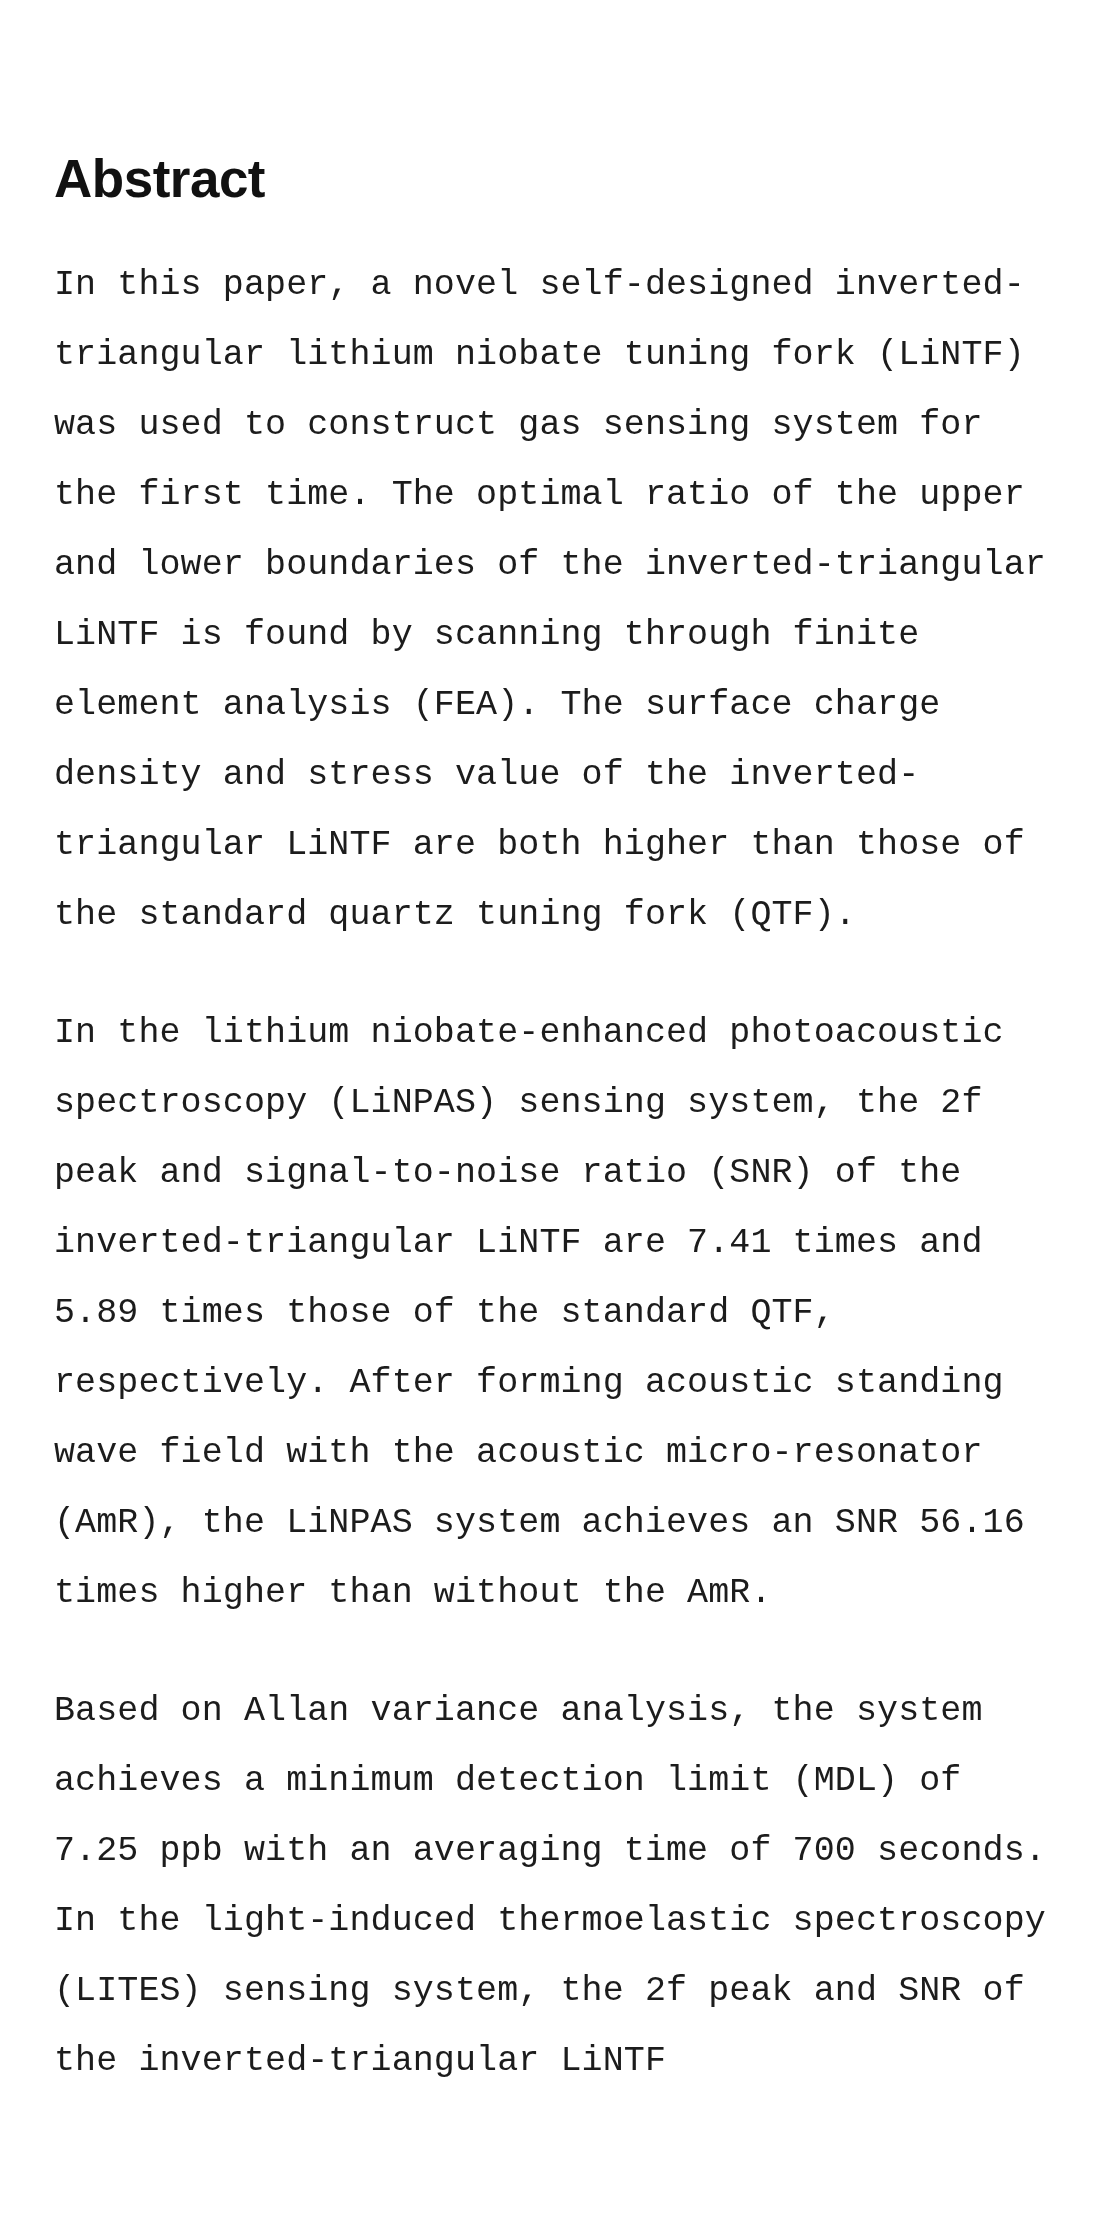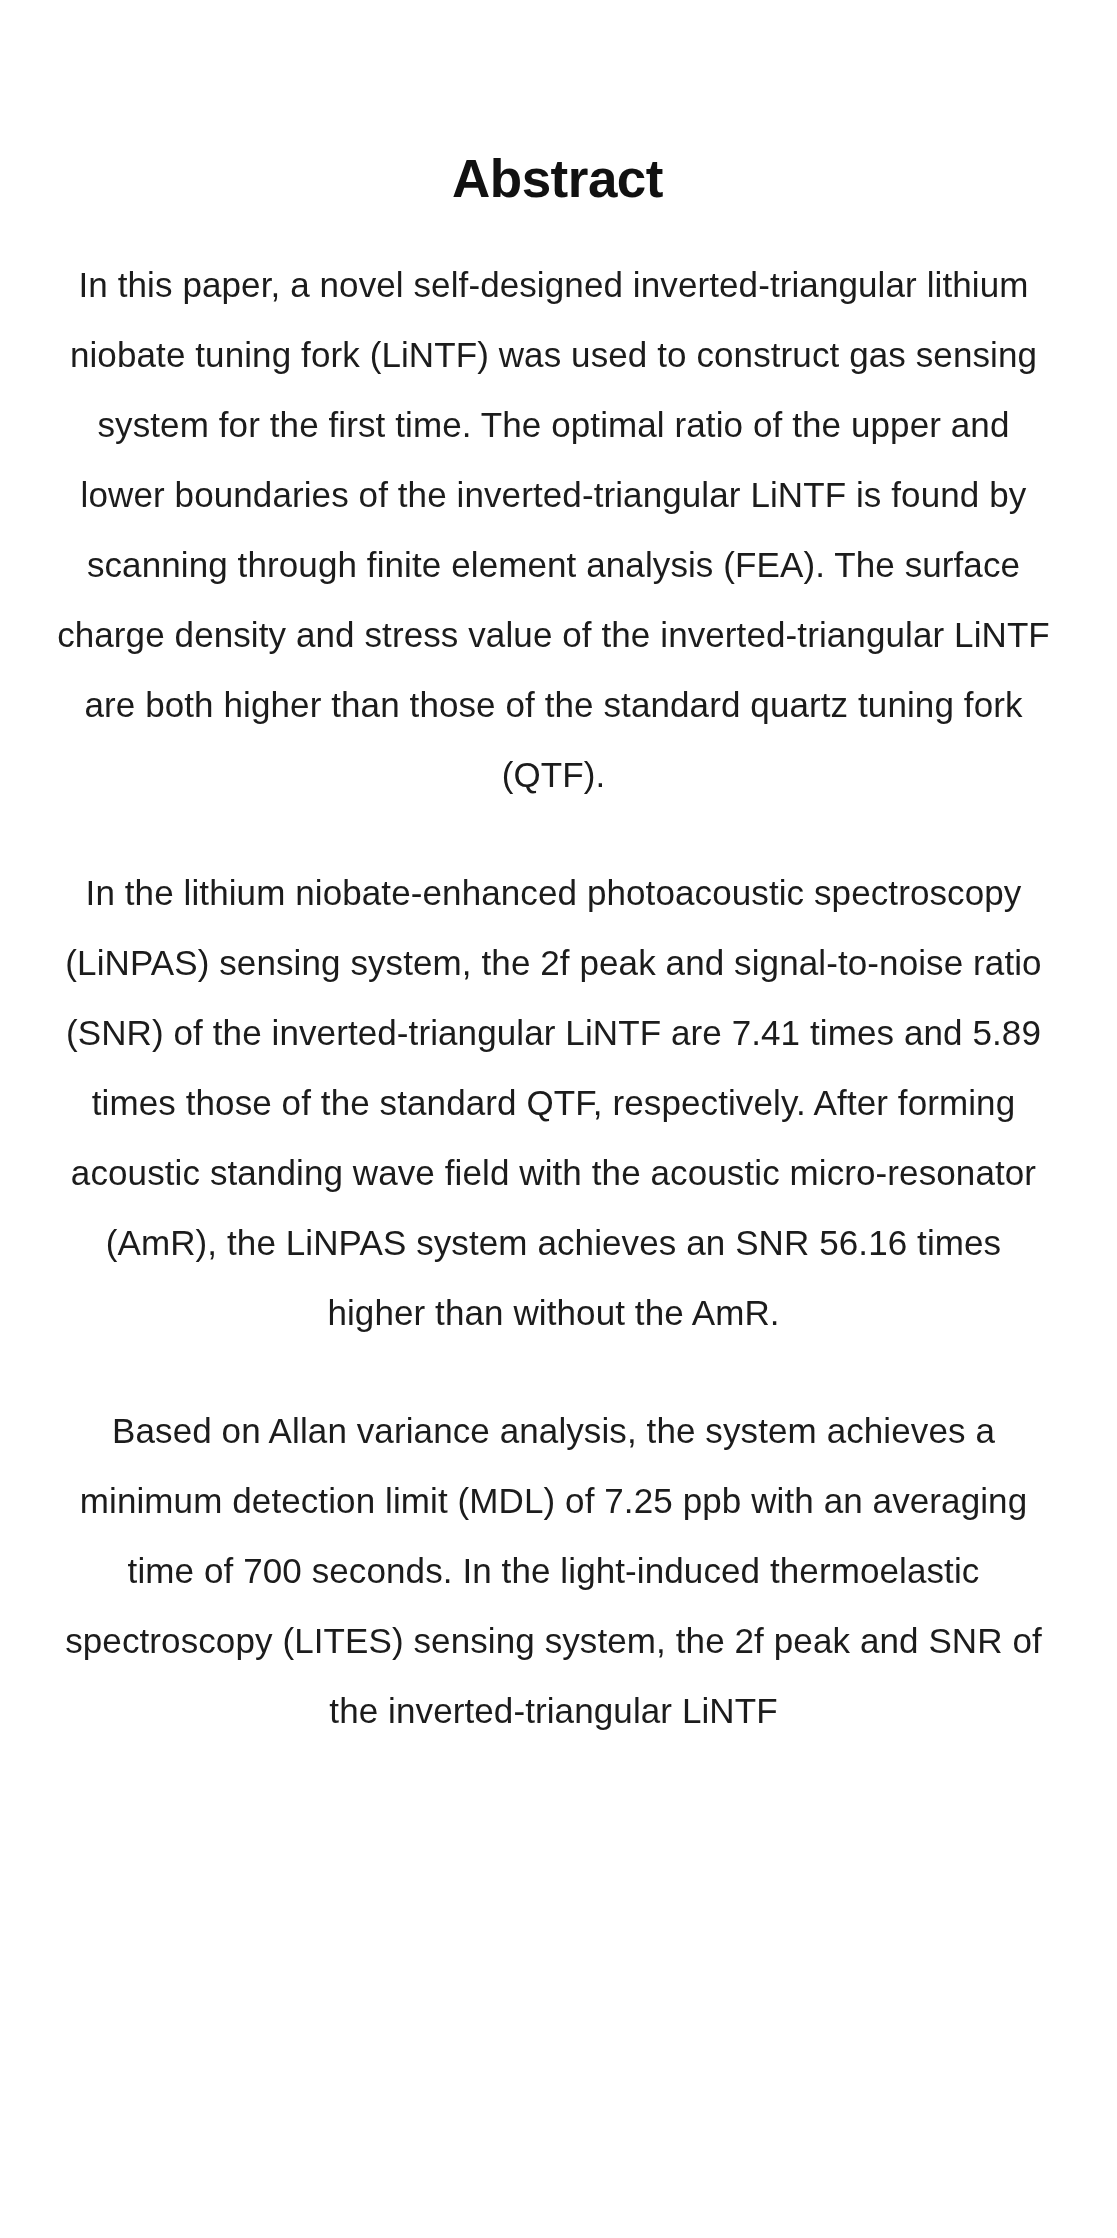--- a/index.html
+++ b/index.html
@@ -13,38 +13,38 @@
     font-family: "Liberation Sans", sans-serif;
     color: #1a1a1a;
     -webkit-font-smoothing: antialiased;
   }
   .page {
     width: 1117px;
     min-height: 2238px;
     box-sizing: border-box;
     padding: 150px 56px 0 54px;
     background: #ffffff;
-    text-align: center;
   }
   .abstract-heading {
     font-size: 53px;
     font-weight: bold;
     line-height: 1.1;
     letter-spacing: -0.5px;
     color: #111111;
     margin: 0 0 42px 0;
   }
   .abstract-body {
     font-size: 35px;
     line-height: 70px;
     color: #1c1c1c;
     letter-spacing: 0.1px;
   }
   .abstract-body p {
     margin: 0 8px 48px 0;
+    font-family: Liberation Mono, monospace;
   }
   .abstract-body p:last-child {
     margin-bottom: 0;
   }
 </style>
 </head>
 <body>
 
 <div class="page">
   <h1 class="abstract-heading">Abstract</h1>

